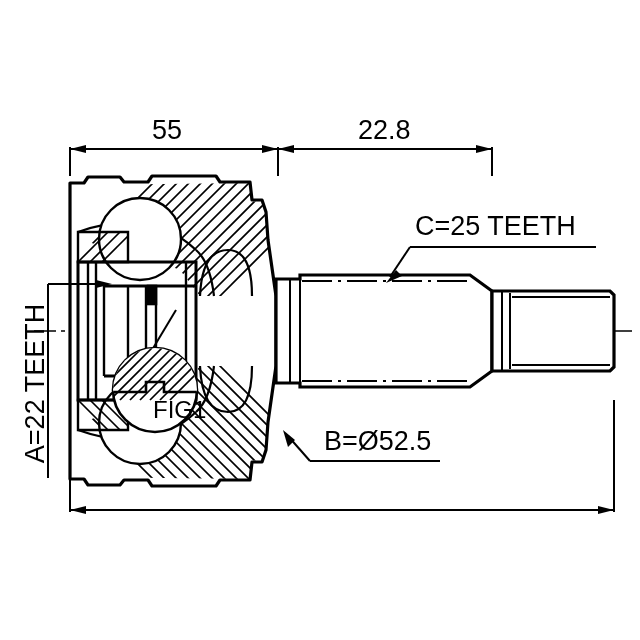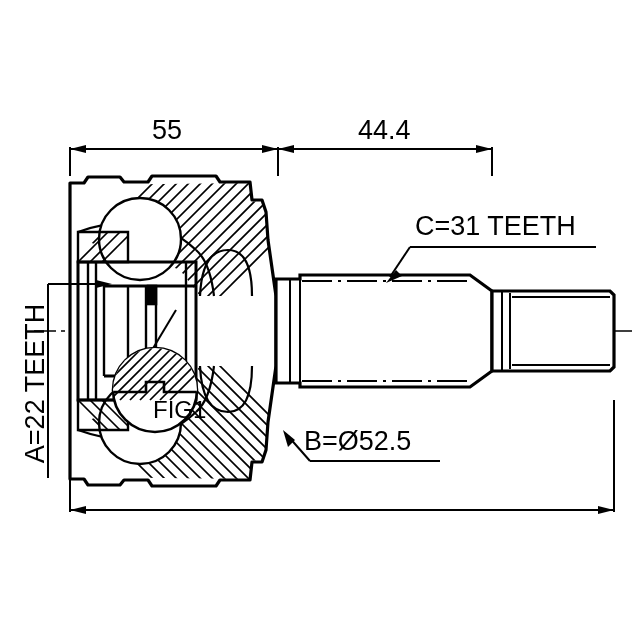--- a/index.html
+++ b/index.html
@@ -25,21 +25,21 @@
   .lbl {
     position: absolute;
     font-family: "Liberation Sans", sans-serif;
     color: #000000;
     white-space: nowrap;
     line-height: 1;
   }
   #lbl-55      { left: 152px; top: 117px; font-size: 27px; }
   #lbl-555     { left: 358px; top: 117px; font-size: 27px; }
   #lbl-c       { left: 415px; top: 213px; font-size: 27px; }
-  #lbl-b       { left: 304px; top: 428px; font-size: 27px; }
+  #lbl-b       { left: 324px; top: 428px; font-size: 27px; }
   #lbl-l       { left: 285px; top: 486px; font-size: 27px; }
   #lbl-fig1    { left: 117px; top: 398px; font-size: 24px; margin-left: 36px; }
   #lbl-a {
     left: -44px;
     top: 370px;
     font-size: 27px;
     transform: rotate(-90deg);
     transform-origin: 50% 50%;
   }
 </style>
@@ -242,23 +242,23 @@
     <g stroke="#000" stroke-width="2" fill="none">
       <line x1="310" y1="461" x2="440" y2="461"></line>
       <line x1="310" y1="461" x2="288" y2="436"></line>
     </g>
     <polygon points="283,430 295,440 288,447" fill="#000"></polygon>
 
   </svg>
 
   <div class="lbl" id="lbl-55">55</div>
 
-  <div class="lbl" id="lbl-555">44.4</div>
-
-  <div class="lbl" id="lbl-c">C=31 TEETH</div>
+  <div class="lbl" id="lbl-555">22.8</div>
+
+  <div class="lbl" id="lbl-c">C=25 TEETH</div>
 
   <div class="lbl" id="lbl-a">A=22 TEETH</div>
 
   <div class="lbl" id="lbl-b">B=Ø52.5</div>
 
 
   <div class="lbl" id="lbl-fig1">FIG1</div>
 
 </div>
 

